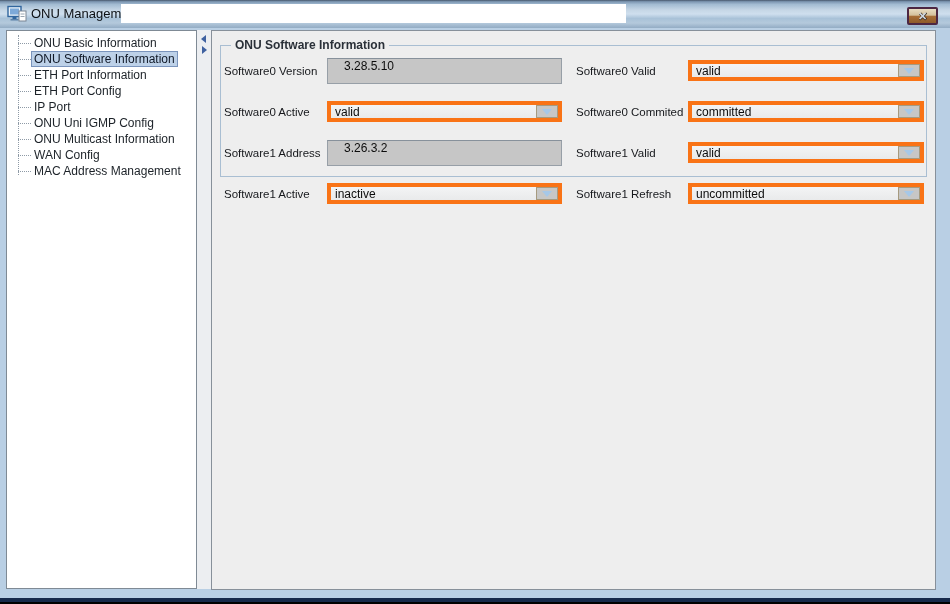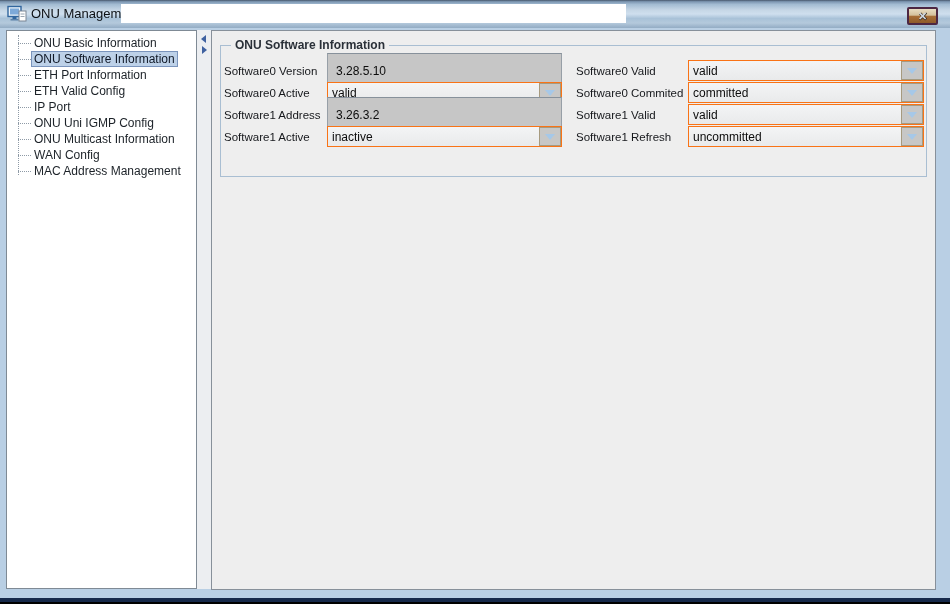--- a/index.html
+++ b/index.html
@@ -99,35 +99,35 @@
   }
   .group-title {
     position:absolute; top:-8px; left:10px; background:#eeeeee;
     padding:0 4px; font-size:12px; font-weight:bold; color:#2a3038;
     white-space:nowrap;
   }
   .rows {
     position:absolute; left:3px; top:14px;
     display:grid;
     grid-template-columns:103px 235px 126px 236px;
-    grid-auto-rows:21px; row-gap:1px; align-items:center;
+    grid-auto-rows:21px; row-gap:20px; align-items:center;
   }
   .flabel {
     font-size:11.5px; color:#16181c; white-space:nowrap; overflow:hidden;
   }
   .flabel.right { padding-left:14px; }
   .field-text {
-    height:35px; box-sizing:border-box;
+    height:26px; box-sizing:border-box;
     background:#c6c6c6; border:1px solid #979fa7; border-top-color:#87919b;
-    display:flex; align-items:center; padding:0 8px;
+    display:flex; align-items:flex-start; padding:0 16px;
     font-size:12px; color:#0c0c0c;
   }
   .combo {
     height:21px; box-sizing:border-box;
-    border:1px solid #f97316; background:#ececec;
+    border:4px solid #f97316; background:#ececec;
     display:flex; cursor:default;
   }
   .combo-value {
     flex:1; display:flex; align-items:center; padding:0 4px;
     background:linear-gradient(180deg,#f3f4f5 0%, #e9eaeb 100%);
     font-size:12px; color:#0c0c0c; overflow:hidden; white-space:nowrap;
   }
   .combo-btn {
     width:22px; box-sizing:border-box; background:#c7c7c6;
     border:1px solid #a69a7f; 
@@ -168,21 +168,21 @@
       <span class="close-glyph">✕</span>
     </button>
   </div>
 
   <div class="sidebar">
     <div class="tree">
       <div class="tree-vline"></div>
       <div class="tree-item"><span class="lbl">ONU Basic Information</span></div>
       <div class="tree-item selected"><span class="lbl">ONU Software Information</span></div>
       <div class="tree-item"><span class="lbl">ETH Port Information</span></div>
-      <div class="tree-item"><span class="lbl">ETH Valid Config</span></div>
+      <div class="tree-item"><span class="lbl">ETH Port Config</span></div>
       <div class="tree-item"><span class="lbl">IP Port</span></div>
       <div class="tree-item"><span class="lbl">ONU Uni IGMP Config</span></div>
       <div class="tree-item"><span class="lbl">ONU Multicast Information</span></div>
       <div class="tree-item"><span class="lbl">WAN Config</span></div>
       <div class="tree-item"><span class="lbl">MAC Address Management</span></div>
     </div>
   </div>
 
   <div class="divider">
     <div class="div-arrow left"></div>

